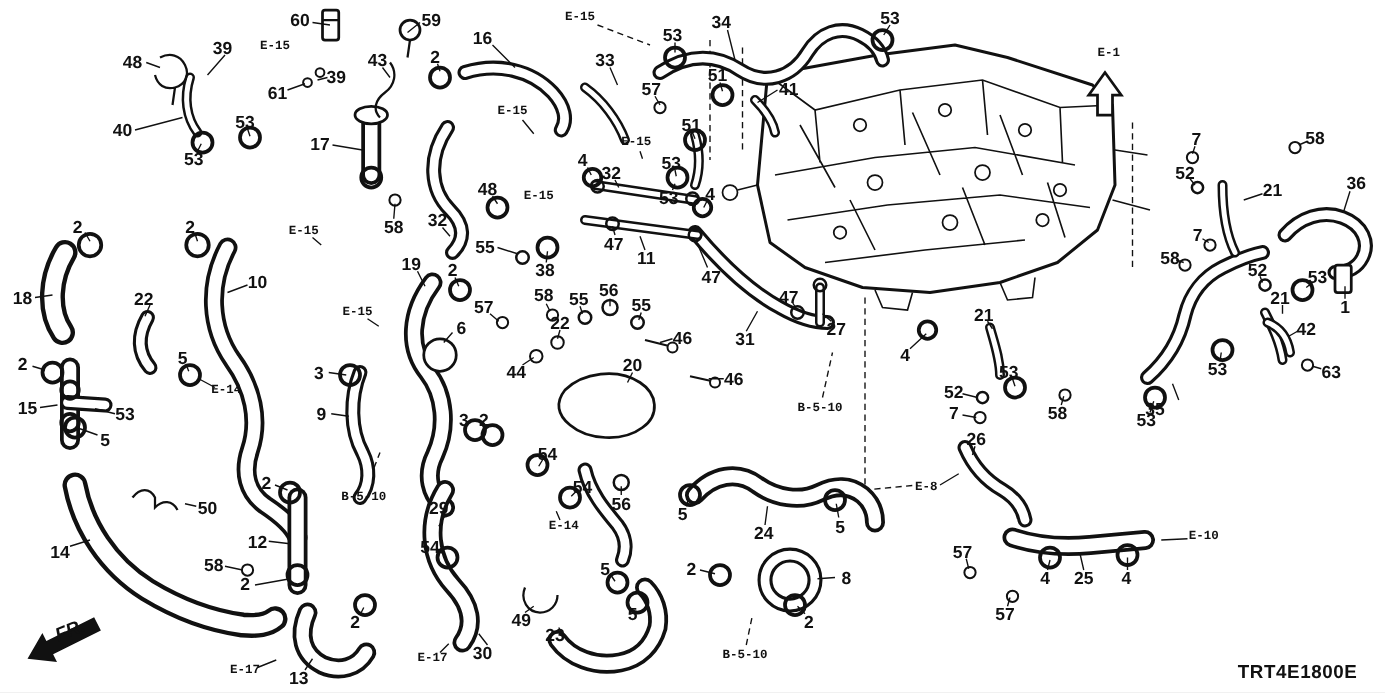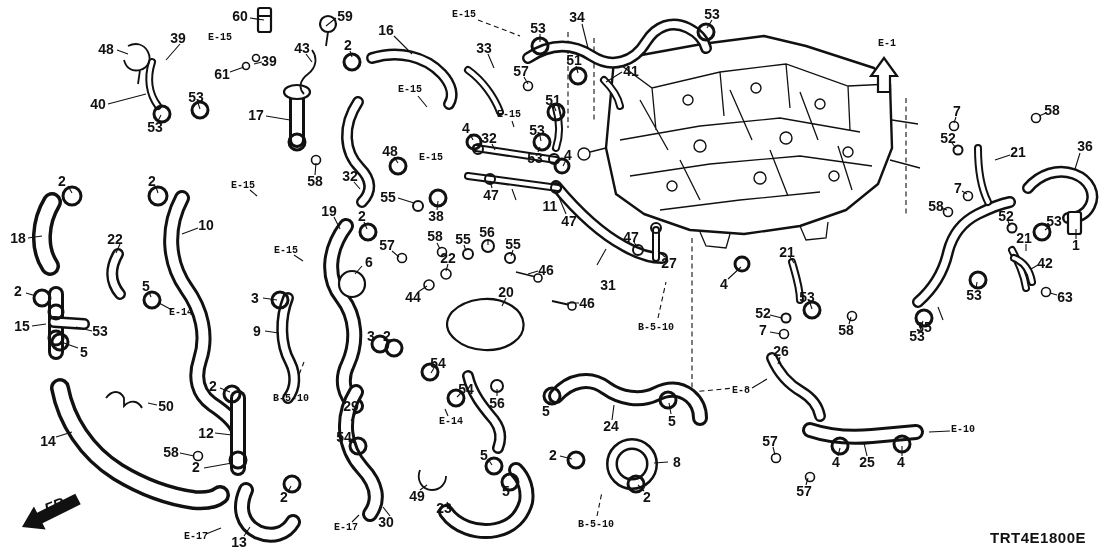--- a/index.html
+++ b/index.html
@@ -323,21 +323,21 @@
       <div class="callout" style="left: 958px; top: 188px;">7</div>
       <div class="callout" style="left: 936px; top: 206px;">58</div>
       <div class="callout" style="left: 18px; top: 238px;">18</div>
       <div class="callout" style="left: 115px; top: 239px;">22</div>
       <div class="callout" style="left: 206px; top: 225px;">10</div>
       <div class="callout" style="left: 329px; top: 211px;">19</div>
       <div class="callout" style="left: 362px; top: 216px;">2</div>
       <div class="callout" style="left: 388px; top: 197px;">55</div>
       <div class="callout" style="left: 436px; top: 216px;">38</div>
       <div class="callout" style="left: 491px; top: 195px;">47</div>
-      <div class="callout" style="left: 517px; top: 206px; margin-left: 33px;">11</div>
+      <div class="callout" style="left: 517px; top: 206px;">11</div>
       <div class="callout" style="left: 569px; top: 221px;">47</div>
       <div class="callout" style="left: 1006px; top: 216px;">52</div>
       <div class="callout" style="left: 1054px; top: 221px;">53</div>
       <div class="callout ref" style="left: 286px; top: 251px;">E-15</div>
       <div class="callout" style="left: 387px; top: 245px;">57</div>
       <div class="callout" style="left: 435px; top: 236px;">58</div>
       <div class="callout" style="left: 463px; top: 239px;">55</div>
       <div class="callout" style="left: 487px; top: 232px;">56</div>
       <div class="callout" style="left: 513px; top: 244px;">55</div>
       <div class="callout" style="left: 631px; top: 237px;">47</div>
@@ -349,21 +349,21 @@
       <div class="callout" style="left: 146px; top: 286px;">5</div>
       <div class="callout ref" style="left: 181px; top: 313px;">E-14</div>
       <div class="callout" style="left: 22px; top: 326px;">15</div>
       <div class="callout" style="left: 100px; top: 331px;">53</div>
       <div class="callout" style="left: 84px; top: 352px;">5</div>
       <div class="callout" style="left: 369px; top: 262px;">6</div>
       <div class="callout" style="left: 448px; top: 258px;">22</div>
       <div class="callout" style="left: 546px; top: 270px;">46</div>
       <div class="callout" style="left: 413px; top: 297px;">44</div>
       <div class="callout" style="left: 506px; top: 292px;">20</div>
-      <div class="callout" style="left: 596px; top: 285px; margin-left: 12px;">31</div>
+      <div class="callout" style="left: 596px; top: 271px;">31</div>
       <div class="callout ref" style="left: 656px; top: 328px;">B-5-10</div>
       <div class="callout" style="left: 724px; top: 284px;">4</div>
       <div class="callout" style="left: 807px; top: 297px;">53</div>
       <div class="callout" style="left: 763px; top: 313px;">52</div>
       <div class="callout" style="left: 763px; top: 330px;">7</div>
       <div class="callout" style="left: 846px; top: 330px;">58</div>
       <div class="callout" style="left: 917px; top: 336px;">53</div>
       <div class="callout" style="left: 924px; top: 327px;">35</div>
       <div class="callout" style="left: 974px; top: 295px;">53</div>
       <div class="callout" style="left: 1045px; top: 263px;">42</div>

